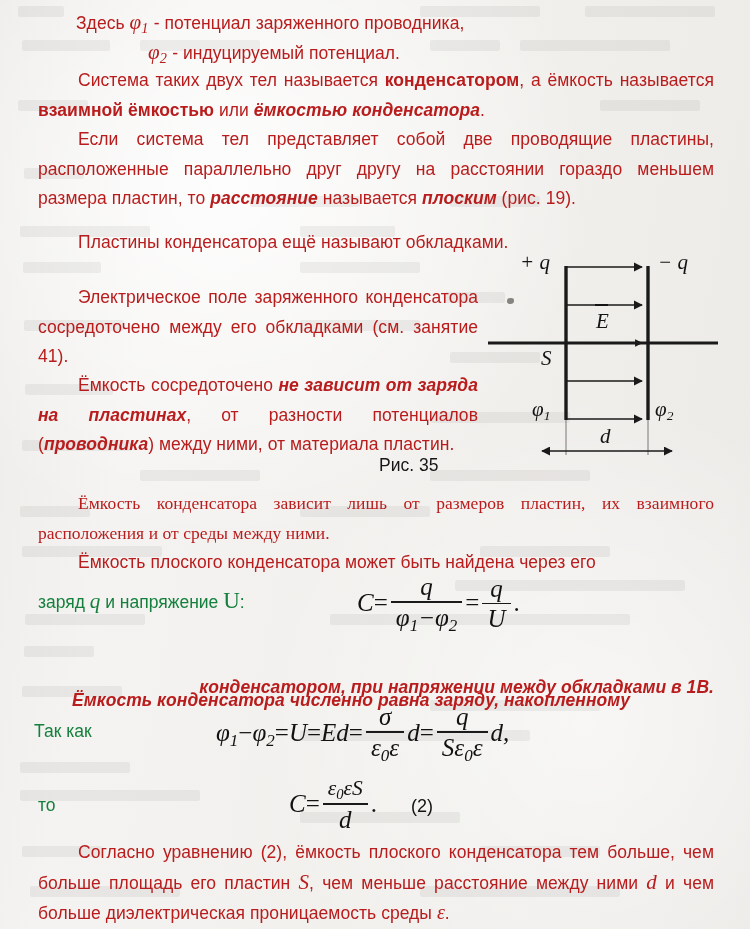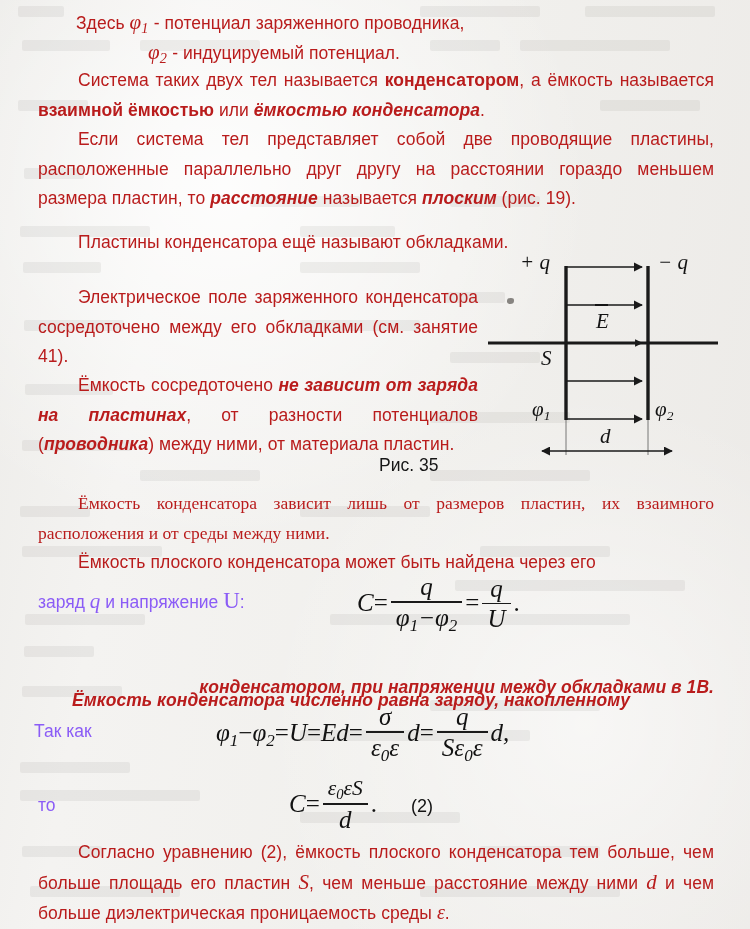--- a/index.html
+++ b/index.html
@@ -96,21 +96,21 @@
     font-family: "Liberation Serif", serif;
     font-size: 25px;
     white-space: nowrap;
     color: #121212;
   }
   .lead {
     position: absolute;
     font-family: "Liberation Sans", sans-serif;
     font-size: 17.5px;
     font-style: normal;
-    color: #8b5cf6;
+    color: #15803d;
   }
   .eqno {
     font-family: "Liberation Sans", sans-serif;
     font-style: normal;
     font-size: 18px;
   }
 
   
   #figure {
     position: absolute;

